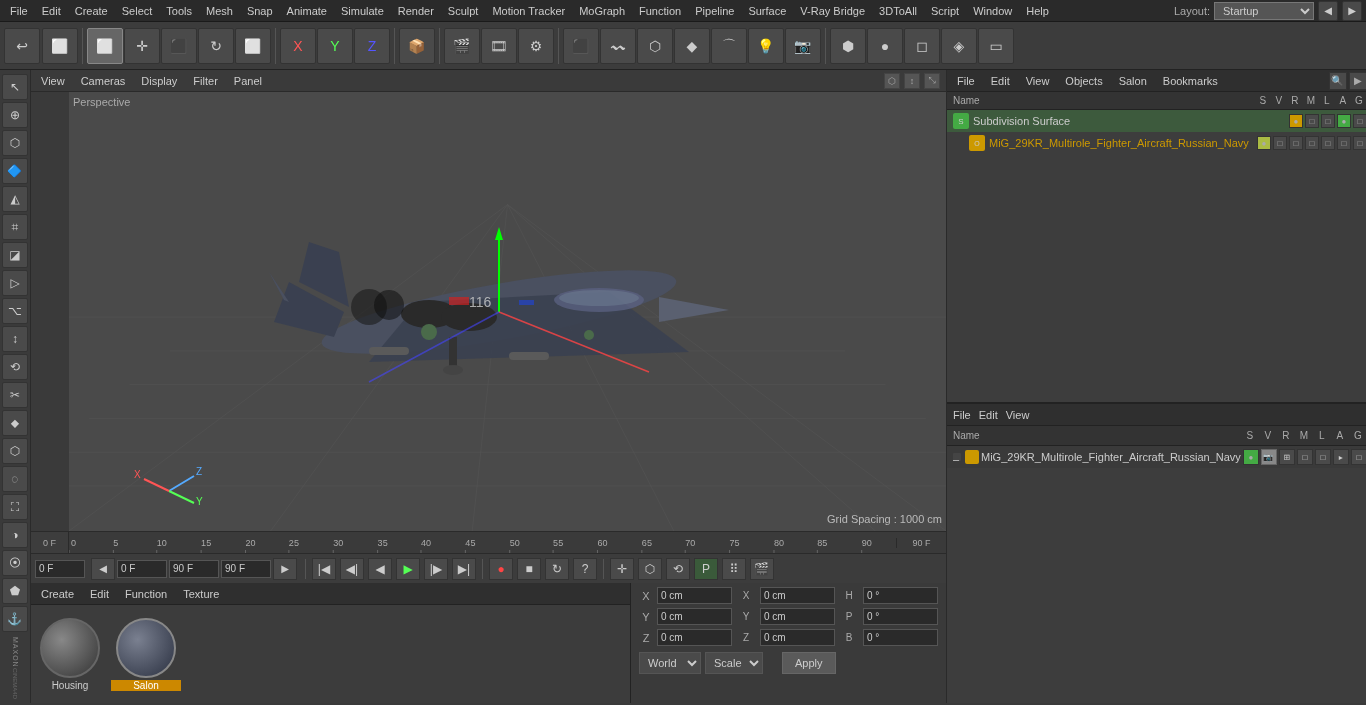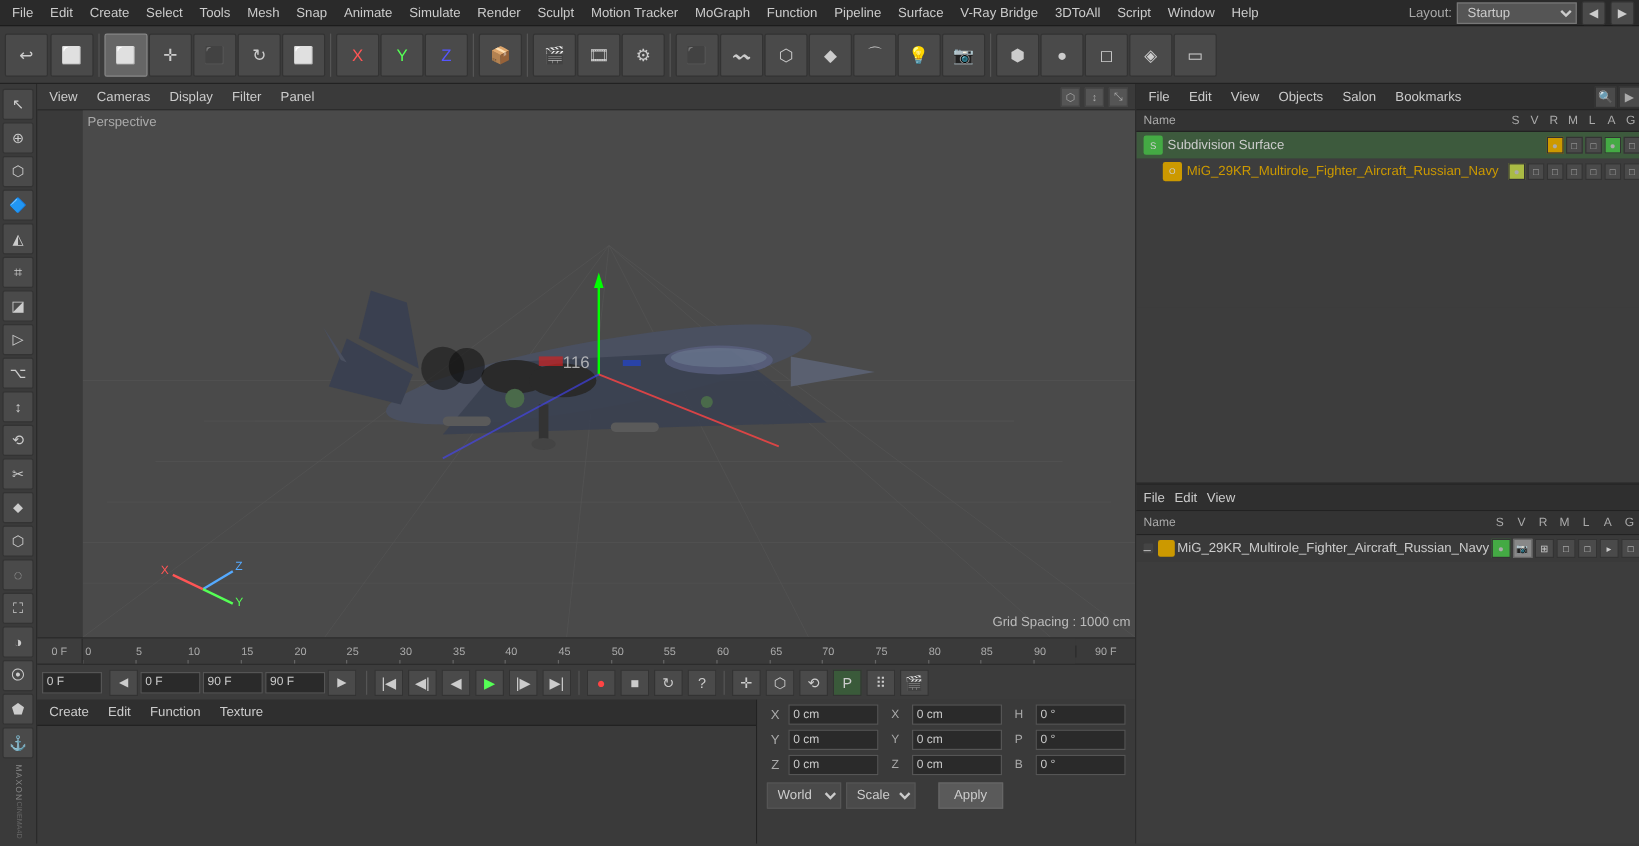--- a/index.html
+++ b/index.html
@@ -394,20 +394,32 @@
 
     <div id="bottom-full">
 
       <div id="mat-panel">
         <div id="mat-header">
           <div class="mat-menu-item">Create</div>
           <div class="mat-menu-item">Edit</div>
           <div class="mat-menu-item">Function</div>
           <div class="mat-menu-item">Texture</div>
         </div>
+        <div id="mat-content">
+
+          <div style="display:flex;flex-direction:column;align-items:center;">
+            <div class="mat-thumb-circle" style="background:radial-gradient(circle at 35% 35%, #888, #333);border:2px solid #666;"></div>
+            <div class="mat-label">Housing</div>
+          </div>
+
+          <div style="display:flex;flex-direction:column;align-items:center;">
+            <div class="mat-thumb-circle" style="background:radial-gradient(circle at 35% 35%, #7a8090, #2a3040);border:2px solid #888;"></div>
+            <div class="mat-label" style="background:#cc8800;color:#fff;padding:0 2px;">Salon</div>
+          </div>
+        </div>
       </div>
 
       <div id="coord-panel" style="padding:4px 8px;">
         <div style="display:flex;gap:8px;align-items:flex-start;">
 
           <div style="display:flex;flex-direction:column;gap:2px;">
             <div class="coord-row">
               <span class="crl">X</span>
               <input type="text" class="cinput" value="0 cm" style="">
               <span class="cbadge">X</span>

